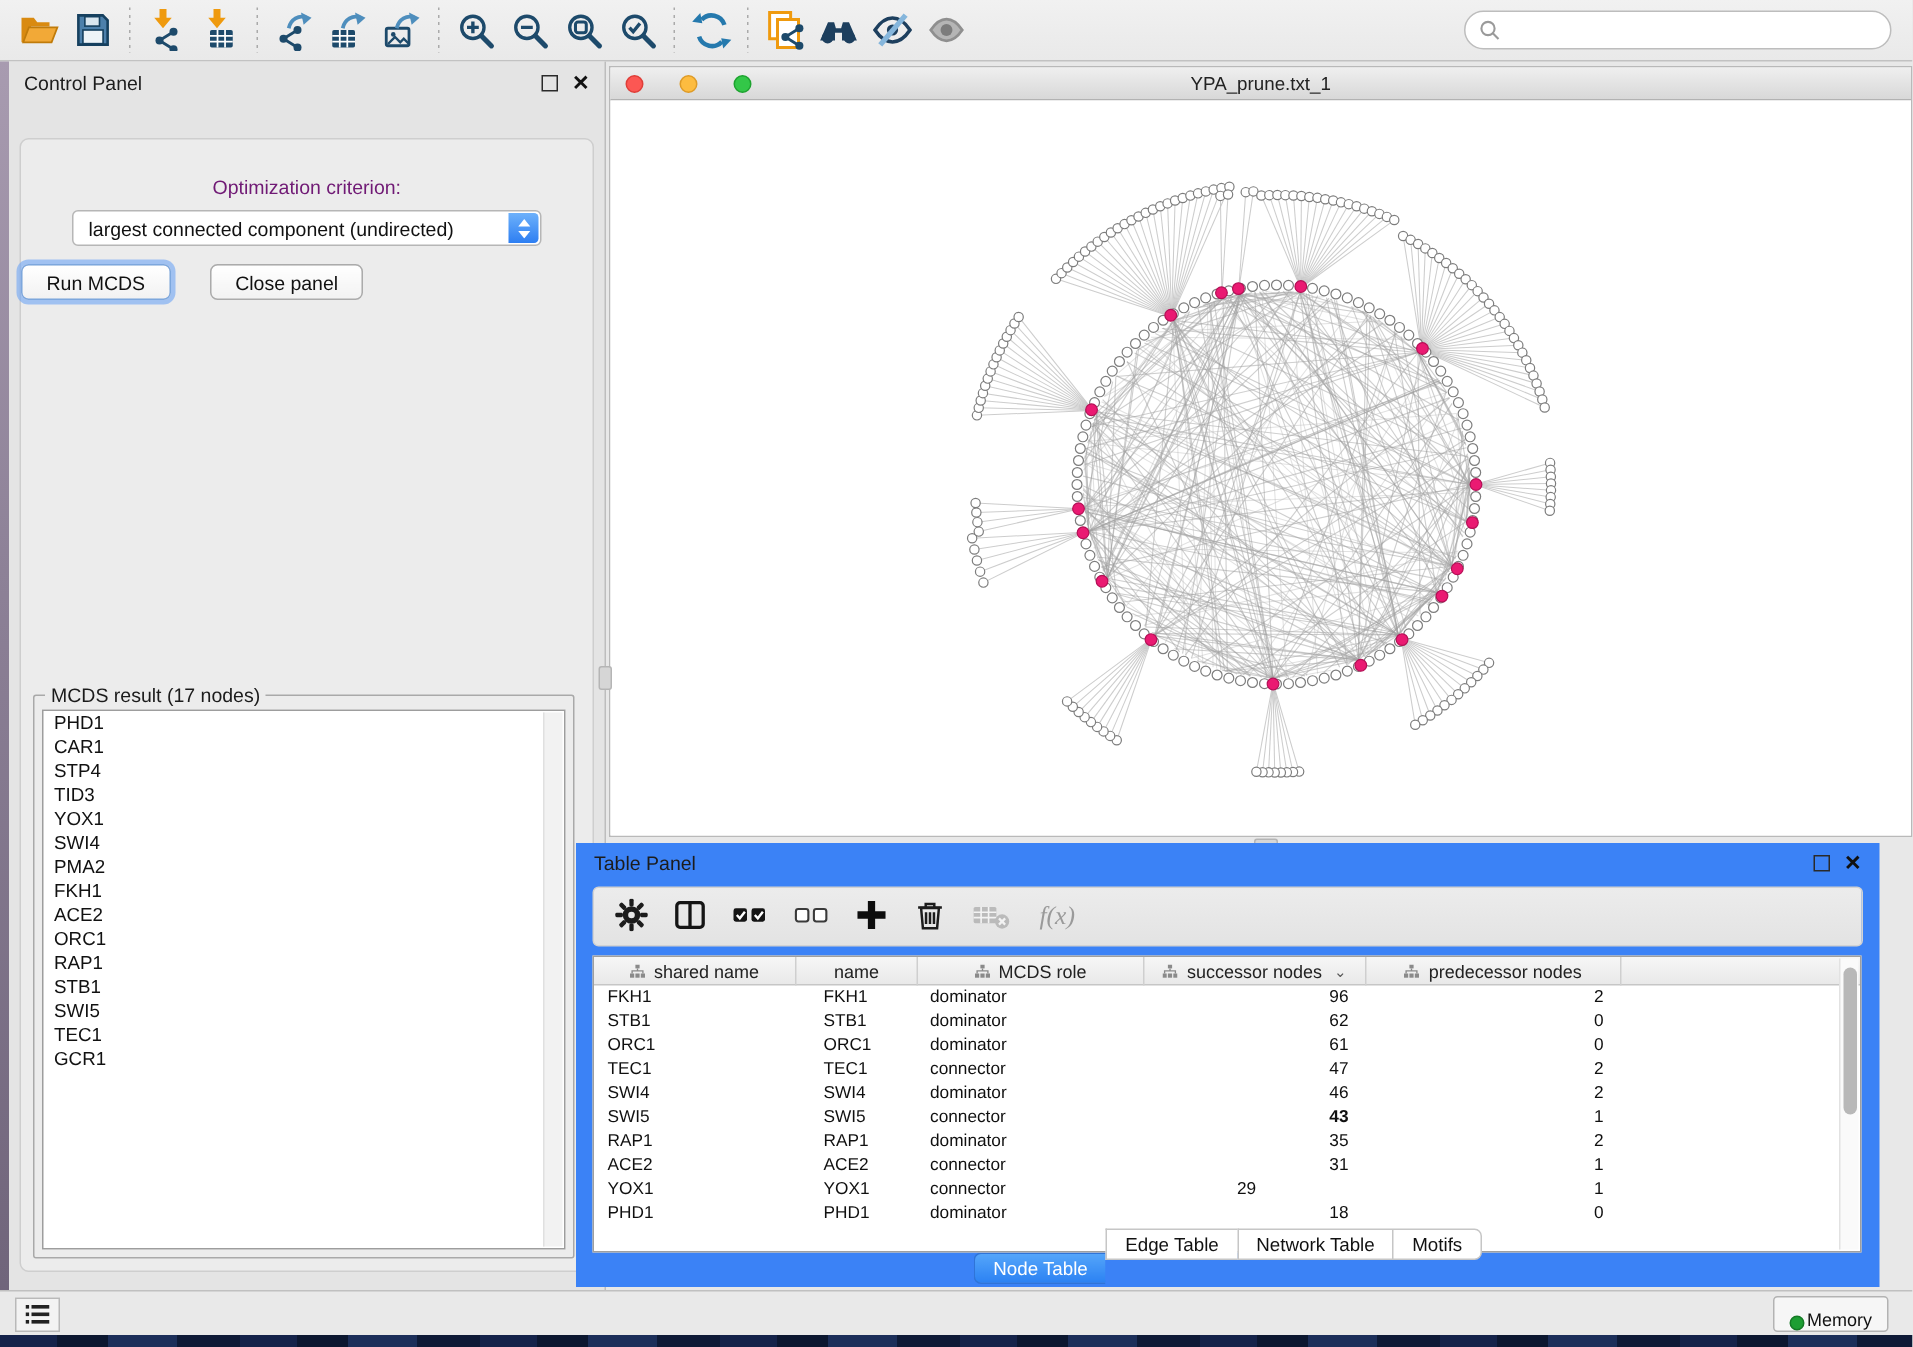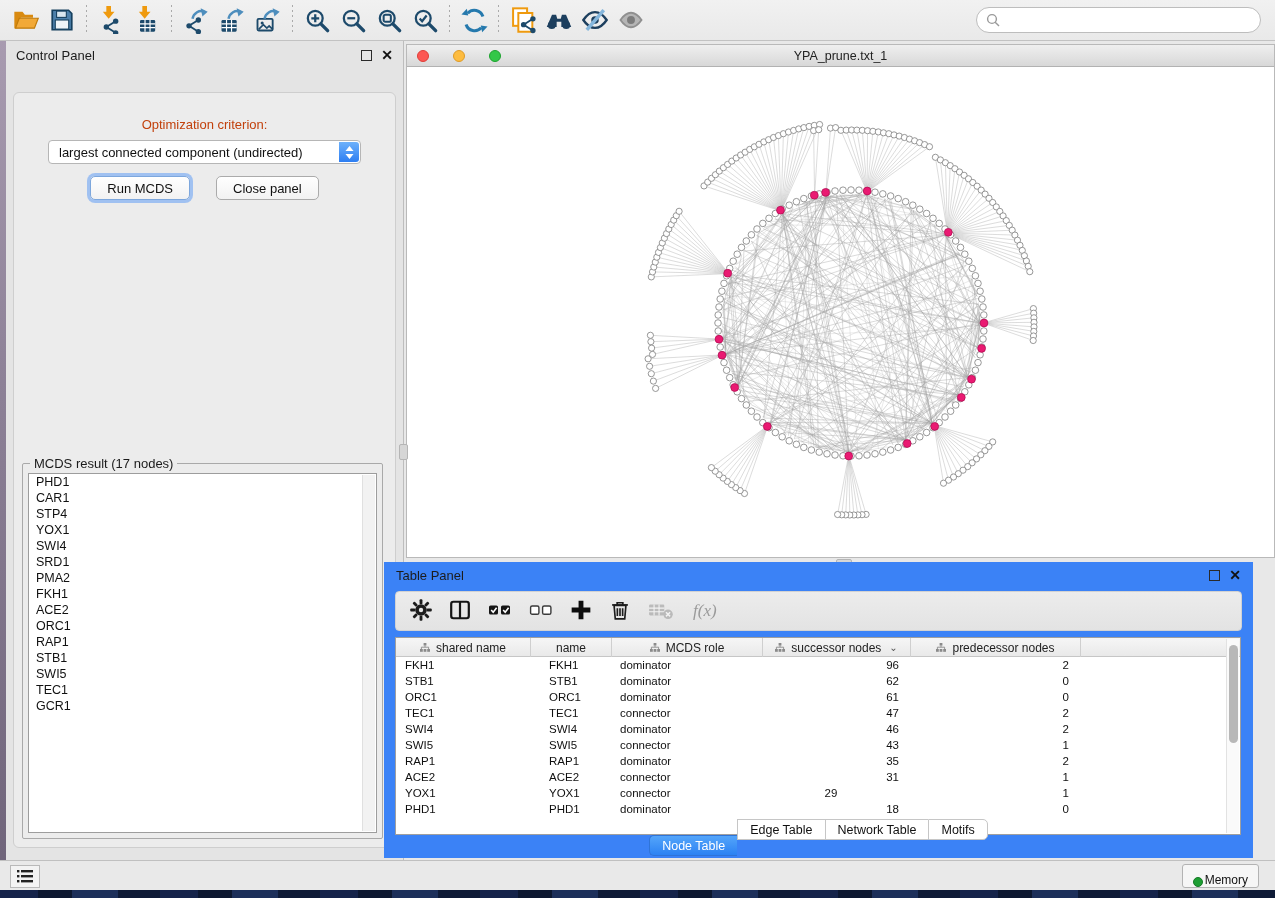--- a/index.html
+++ b/index.html
@@ -37,29 +37,29 @@
   .float-ico { width:11px; height:11px; border:1.6px solid #2a2a2a; display:inline-block; }
   .close-ico { font-size:14px; font-weight:bold; color:#111; line-height:11px; }
   .cp-tabs { display:flex; justify-content:center; gap:0; position:relative; z-index:2; }
   .cp-tab { font-size:13px; padding:4px 14px; background:#fff; color:#111;
     border:1px solid #c3c3c3; border-right:none; }
   .cp-tab:first-child { border-radius:5px 0 0 5px; }
   .cp-tab:last-child { border-radius:0 5px 5px 0; border-right:1px solid #c3c3c3; }
   .cp-tab.active { background:linear-gradient(#68b1f9,#2f7ef0); color:#fff; border-color:#2f74d8; }
   .cp-content { position:absolute; left:7px; right:7px; top:51px; bottom:12px;
     background:#ececec; border:1px solid #cecece; border-radius:6px; }
-  .opt-label { text-align:center; font-size:13px; color:#c2410c; margin-top:24px; }
+  .opt-label { text-align:center; font-size:13px; color:#701a75; margin-top:24px; }
   .opt-select { position:relative; margin:8px auto 0; width:313px; height:24px; background:#fff;
     border:1px solid #b6b6b6; border-radius:4px; display:flex; align-items:center;
     font-size:13px; color:#111; padding-left:10px; }
   .opt-select .stepper { position:absolute; right:1px; top:1px; bottom:1px; width:20px;
     background:linear-gradient(#6db1fb,#2d7ef2); border-radius:0 3px 3px 0;
     display:flex; flex-direction:column; align-items:center; justify-content:center; gap:1px; }
   .stepper svg { display:block; }
-  .btn-row { display:flex; justify-content:center; gap:26px; margin-top:12px; }
+  .btn-row { display:flex; justify-content:flex-start; gap:26px; margin-top:12px; }
   .cp-btn { font-size:13px; font-family:"Liberation Sans",sans-serif; color:#111;
     background:linear-gradient(#ffffff,#f2f2f2); border:1px solid #ababab; border-radius:5px;
     padding:3px 16px; height:24px; }
   .cp-btn.focused { box-shadow:0 0 0 3px rgba(110,165,245,.6); border-color:#7da7dd; }
   .mcds-fieldset { position:absolute; left:8px; right:12px; top:370px; bottom:8px;
     border:1px solid #a9a9a9; border-radius:2px; }
   .mcds-legend { position:absolute; top:-8px; left:7px; background:#ececec;
     font-size:13px; color:#1b1b1b; padding:0 4px; }
   .mcds-list { position:absolute; inset:9px 5px 5px 5px; background:#fff;
     border:1px solid #9d9d9d; overflow:hidden; }
@@ -349,23 +349,23 @@
         <button class="cp-btn focused">Run MCDS</button>
         <button class="cp-btn">Close panel</button>
       </div>
       <div class="mcds-fieldset">
         <span class="mcds-legend">MCDS result (17 nodes)</span>
         <div class="mcds-list" id="mcds-list">
           <div class="mcds-scroll"></div>
         <div class="mcds-item">PHD1</div>
             <div class="mcds-item">CAR1</div>
             <div class="mcds-item">STP4</div>
+            <div class="mcds-item">TID3</div>
             <div class="mcds-item">YOX1</div>
             <div class="mcds-item">SWI4</div>
-            <div class="mcds-item">SRD1</div>
             <div class="mcds-item">PMA2</div>
             <div class="mcds-item">FKH1</div>
             <div class="mcds-item">ACE2</div>
             <div class="mcds-item">ORC1</div>
             <div class="mcds-item">RAP1</div>
             <div class="mcds-item">STB1</div>
             <div class="mcds-item">SWI5</div>
             <div class="mcds-item">TEC1</div>
             <div class="mcds-item">GCR1</div>
           </div>
@@ -1264,21 +1264,21 @@
             <div class="tbl-cell" style="width: 135px; text-align: left; padding: 0px 0px 0px 9px;">SWI4</div>
             <div class="tbl-cell" style="width: 81px; text-align: left; padding: 0px 0px 0px 18px;">SWI4</div>
             <div class="tbl-cell" style="width: 151px; text-align: left; padding: 0px 0px 0px 8px;">dominator</div>
             <div class="tbl-cell" style="width: 148px; text-align: right; padding: 0px 12px 0px 0px;">46</div>
             <div class="tbl-cell" style="width: 170px; text-align: right; padding: 0px 12px 0px 0px;">2</div>
           </div>
           <div class="tbl-row">
             <div class="tbl-cell" style="width: 135px; text-align: left; padding: 0px 0px 0px 9px;">SWI5</div>
             <div class="tbl-cell" style="width: 81px; text-align: left; padding: 0px 0px 0px 18px;">SWI5</div>
             <div class="tbl-cell" style="width: 151px; text-align: left; padding: 0px 0px 0px 8px;">connector</div>
-            <div class="tbl-cell" style="width: 148px; text-align: right; padding: 0px 12px 0px 0px;">43</div>
+            <div class="tbl-cell" style="width: 148px; text-align: right; padding: 0px 12px 0px 0px; font-weight: bold;">43</div>
             <div class="tbl-cell" style="width: 170px; text-align: right; padding: 0px 12px 0px 0px;">1</div>
           </div>
           <div class="tbl-row">
             <div class="tbl-cell" style="width: 135px; text-align: left; padding: 0px 0px 0px 9px;">RAP1</div>
             <div class="tbl-cell" style="width: 81px; text-align: left; padding: 0px 0px 0px 18px;">RAP1</div>
             <div class="tbl-cell" style="width: 151px; text-align: left; padding: 0px 0px 0px 8px;">dominator</div>
             <div class="tbl-cell" style="width: 148px; text-align: right; padding: 0px 12px 0px 0px;">35</div>
             <div class="tbl-cell" style="width: 170px; text-align: right; padding: 0px 12px 0px 0px;">2</div>
           </div>
           <div class="tbl-row">

